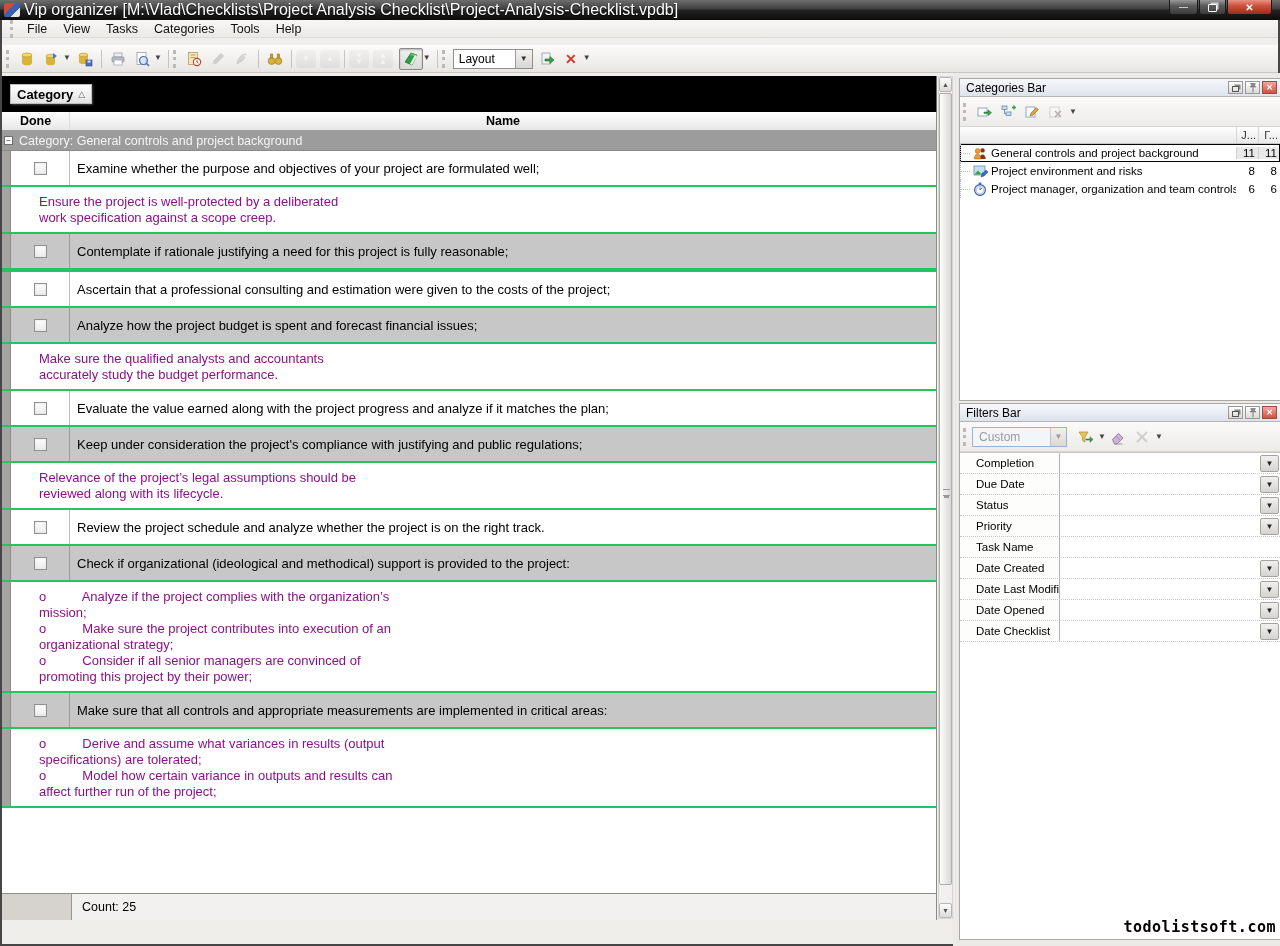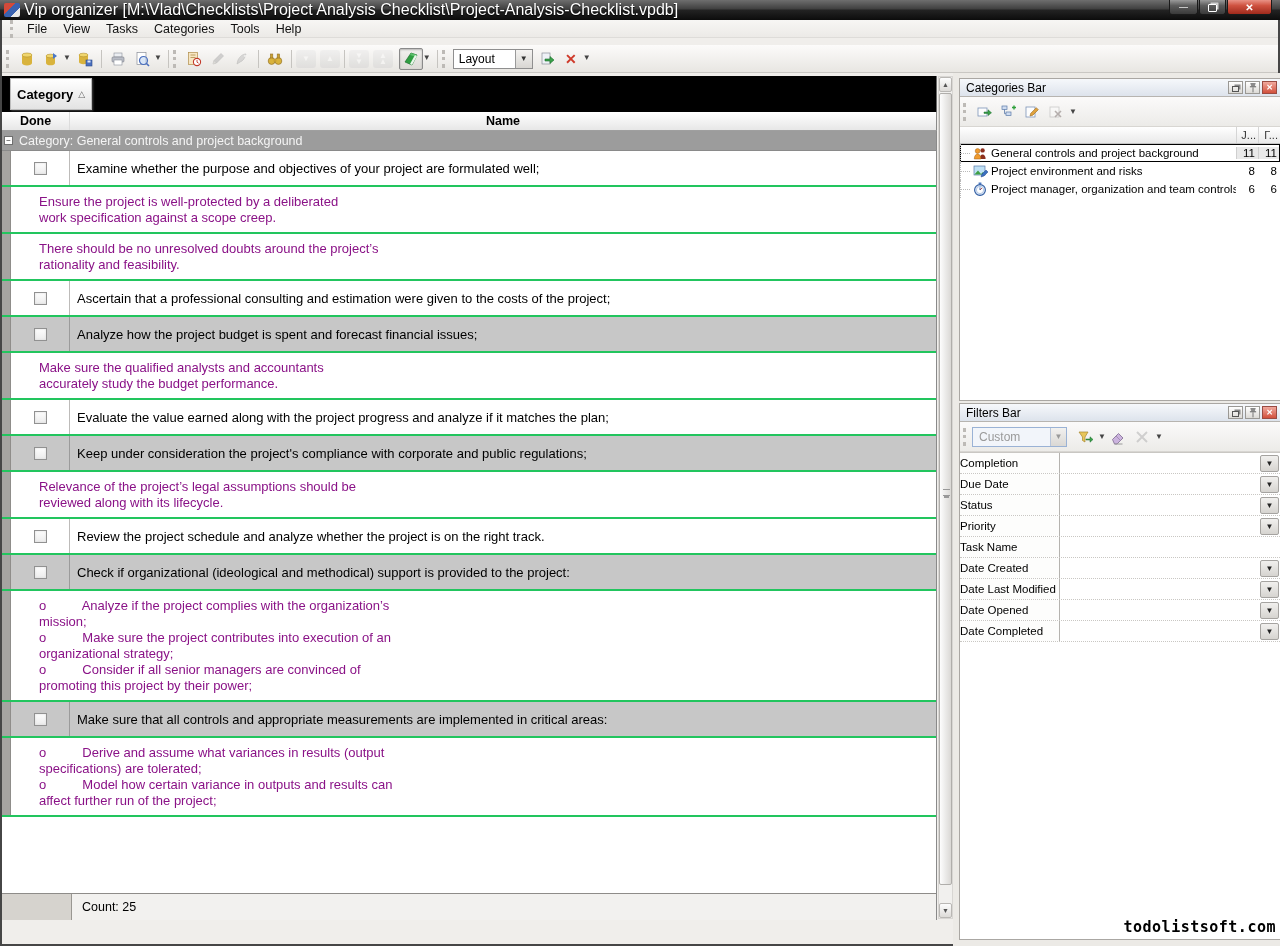--- a/index.html
+++ b/index.html
@@ -34,21 +34,21 @@
   .dd{font-size:8px;color:#444;margin:6px 2px 0 0;align-self:flex-start;line-height:14px}
   .ddl{font-size:8px;color:#444;margin-left:1px}
   .combo{width:80px;height:20px;background:#fff;border:1px solid #8f8f8f;display:flex;align-items:center;font-size:12px;padding-left:5px;margin:0 2px}
   .combo .cbtn{margin-left:auto;width:17px;height:18px;background:linear-gradient(#f4f3f1,#d8d6d2);border-left:1px solid #9a9a9a;display:flex;align-items:center;justify-content:center;font-size:8px;color:#333}
   .redx{color:#cf3a2a;font-weight:bold;font-size:14px}
   .arrbtn{width:20px;height:18px;border-radius:3px;background:linear-gradient(#e9e7e4,#d2d0cc);display:flex;flex-direction:column;align-items:center;justify-content:center;color:#fbfbfb;font-size:8px;line-height:6px}
 
   
   .main{position:absolute;left:0;top:73px;width:951px;height:873px}
   .groupband{position:absolute;left:0;top:3px;width:935px;height:36px;background:#000;display:flex;align-items:center;padding-left:8px;border-right:1px solid #6b6b6b}
-  .sortbtn{height:32px;background:linear-gradient(#ffffff,#e3e3e3);border:1px solid #bdbdbd;display:flex;align-items:center;padding:0 6px;font-weight:bold;font-size:13px;box-shadow:1px 1px 2px rgba(255,255,255,.25)}
+  .sortbtn{height:20px;background:linear-gradient(#ffffff,#e3e3e3);border:1px solid #bdbdbd;display:flex;align-items:center;padding:0 6px;font-weight:bold;font-size:13px;box-shadow:1px 1px 2px rgba(255,255,255,.25)}
   .sorttri{font-size:9px;color:#666;margin-left:5px;font-weight:normal}
   .colheader{position:absolute;left:0;top:39px;width:935px;height:19px;background:linear-gradient(#ffffff,#e7e7e7);
     border-bottom:1px solid #9f9f9f;border-right:1px solid #8a8a8a;display:flex;font-weight:bold;font-size:12.5px}
   .colheader .donecol{width:68px;display:flex;align-items:center;justify-content:center;border-right:1px solid #dcdcdc}
   .colheader .namecol{flex:1;display:flex;align-items:center;justify-content:center}
   .grid{position:absolute;left:0;top:58px;width:935px;height:788px;overflow:hidden;background:#fff;border-right:1px solid #8a8a8a}
   .row{display:flex;border-bottom:2px solid #22c55e;position:relative}
   .rowstrip{width:9px;flex:none;background:#a6a4a1;border-right:1px solid #8f8d8a}
   .grouprow{height:20px;background:#9c9c9c;color:#f4f4f4;display:flex;align-items:center;font-size:12.5px;border-bottom:1px solid #8a8a8a}
   .collapsebox{width:9px;height:9px;background:#fff;border:1px solid #6f6f6f;margin:0 6px 0 2px;display:flex;align-items:center;justify-content:center;font-size:8px;line-height:7px;color:#222;flex:none}
@@ -93,21 +93,21 @@
   .treelabel{flex:1;white-space:nowrap;overflow:hidden}
   .treenum{width:22px;text-align:right;padding-right:3px;flex:none}
   .treerow.selected{outline:1px solid #000;outline-offset:-1px}
   .treerow.selected .treenum{background:#e9e9e9;border-left:1px solid #cfcfcf}
 
   .filters-panel{top:330px;height:537px}
   .fcombo{width:95px;height:20px;background:#f2f5fa;border:1px solid #9ab2d5;color:#9a9a9a;display:flex;align-items:center;padding-left:6px;font-size:12px;margin-right:6px}
   .fcombo .cbtn{margin-left:auto;width:16px;height:18px;background:linear-gradient(#f2f1ef,#dad8d4);border-left:1px solid #b9c6da;display:flex;align-items:center;justify-content:center;font-size:8px;color:#999}
   .ftable{border-top:1px solid #c9c7c3}
   .frow{height:21px;display:flex;align-items:center;border-bottom:1px dotted #c9c7c3;background:#fff}
-  .flabel{width:100px;flex:none;padding-left:0;font-size:11.5px;white-space:nowrap;overflow:hidden;border-right:1px solid #b5b3af;align-self:stretch;display:flex;align-items:center;background:#fdfdfc}
+  .flabel{width:100px;flex:none;padding-left:16px;font-size:11.5px;white-space:nowrap;overflow:hidden;border-right:1px solid #b5b3af;align-self:stretch;display:flex;align-items:center;background:#fdfdfc}
   .fvalue{flex:1;align-self:stretch}
   .fdrop{width:19px;height:17px;margin-right:1px;background:linear-gradient(#f1f0ee,#d6d4d0);border:1px solid #a5a3a0;border-radius:2px;display:flex;align-items:center;justify-content:center;font-size:8px;color:#222;flex:none}
   .watermark{position:absolute;right:4px;bottom:3px;font-family:"DejaVu Sans Mono",monospace;font-weight:bold;font-size:15px;color:#000;letter-spacing:.5px}
 
   svg{display:block}
 </style>
 </head>
 <body>
 
 <div class="window">
@@ -271,24 +271,31 @@
     </div>
     <div class="namecell">
             <span class="tasktext">Examine whether the purpose and objectives of your project are formulated well;</span>
           </div>
   </div>
         <div class="row noterow">
     <div class="rowstrip"></div>
     <div class="notelines">Ensure the project is well-protected by a deliberated
 work specification against a scope creep.</div>
   </div>
+        <div class="row taskrow alt">
+    <div class="rowstrip"></div>
+    <div class="donecell">
+      <span class="checkbox"></span>
+    </div>
+    <div class="namecell">
+            <span class="tasktext">Contemplate if rationale justifying a need for this project is fully reasonable;</span>
+          </div>
+  </div>
         <div class="row noterow">
     <div class="rowstrip"></div>
-    <div class="notelines">There should be no unresolved doubts around the project’s
-rationality and feasibility.</div>
   </div>
         <div class="row taskrow">
     <div class="rowstrip"></div>
     <div class="donecell">
       <span class="checkbox"></span>
     </div>
     <div class="namecell">
             <span class="tasktext">Ascertain that a professional consulting and estimation were given to the costs of the project;</span>
           </div>
   </div>
@@ -314,21 +321,21 @@
     <div class="namecell">
             <span class="tasktext">Evaluate the value earned along with the project progress and analyze if it matches the plan;</span>
           </div>
   </div>
         <div class="row taskrow alt">
     <div class="rowstrip"></div>
     <div class="donecell">
       <span class="checkbox"></span>
     </div>
     <div class="namecell">
-            <span class="tasktext">Keep under consideration the project's compliance with corporate and public regulations;</span>
+            <span class="tasktext">Keep under consideration the project's compliance with justifying and public regulations;</span>
           </div>
   </div>
         <div class="row noterow">
     <div class="rowstrip"></div>
     <div class="notelines">Relevance of the project’s legal assumptions should be
 reviewed along with its lifecycle.</div>
   </div>
         <div class="row taskrow">
     <div class="rowstrip"></div>
     <div class="donecell">
@@ -565,21 +572,21 @@
     <span class="flabel">Date Last Modified</span>
     <span class="fvalue"></span>
     <span class="fdrop">▼</span>
   </div>
           <div class="frow">
     <span class="flabel">Date Opened</span>
     <span class="fvalue"></span>
     <span class="fdrop">▼</span>
   </div>
           <div class="frow">
-    <span class="flabel">Date Completed</span>
+    <span class="flabel">Date Checklist</span>
     <span class="fvalue"></span>
     <span class="fdrop">▼</span>
   </div>
         </div>
       <div class="watermark">todolistsoft.com</div>
     </div>
   </div>
 </div>
 
 </body></html>

